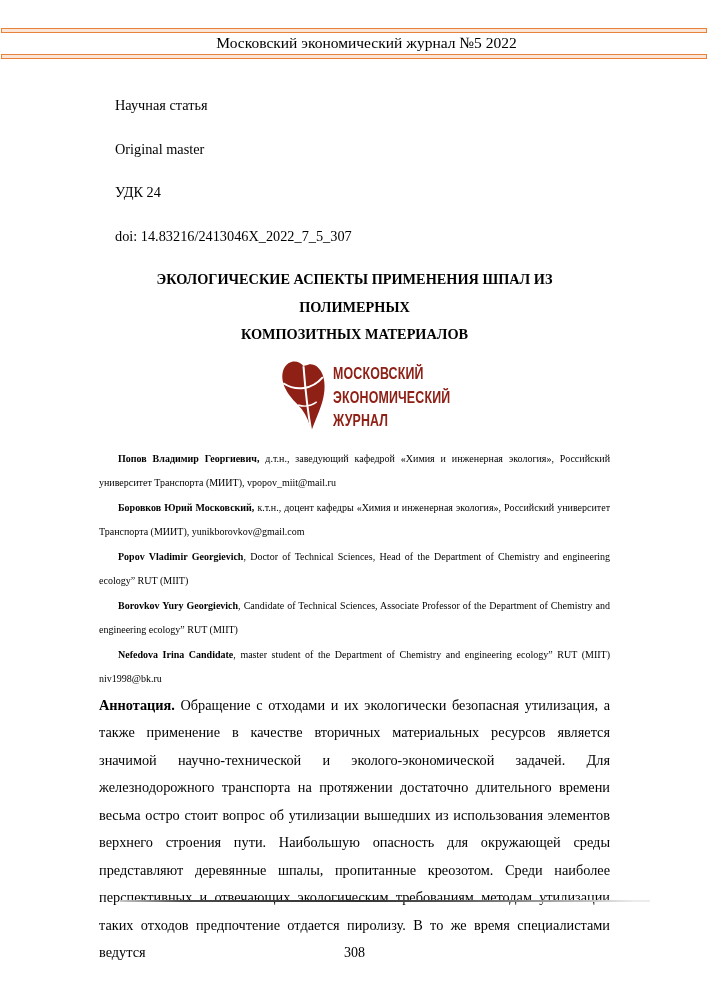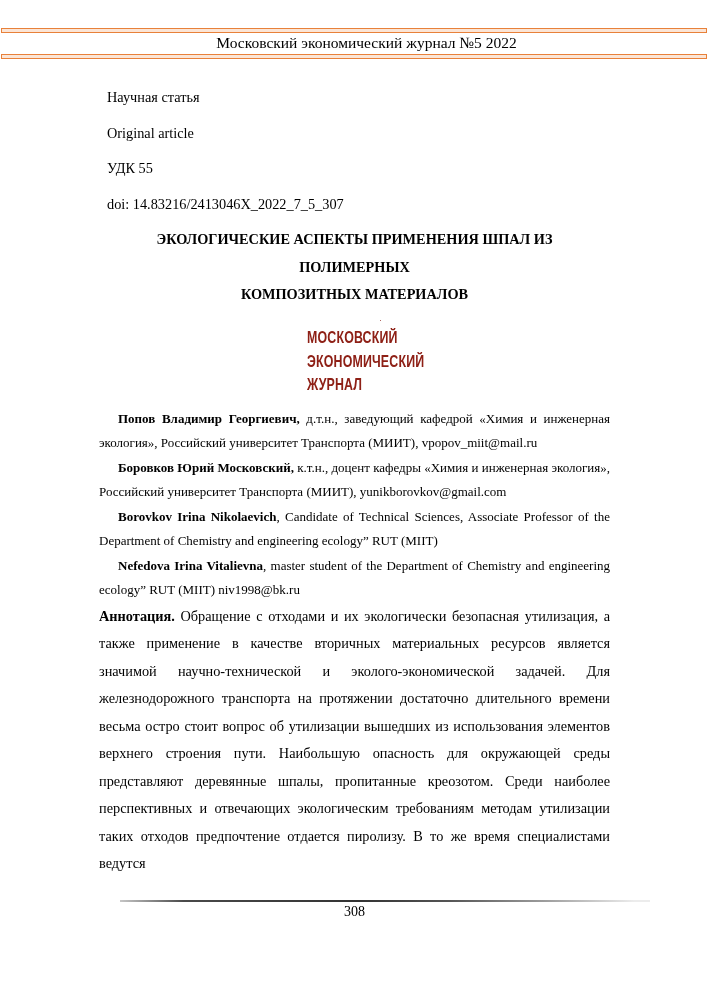--- a/index.html
+++ b/index.html
@@ -17,64 +17,64 @@
   }
   .hdr-rule.top    { top:28px; }
   .hdr-rule.bottom { top:54px; }
   .journal-title {
     position:absolute; top:33px; left:12px; width:100%;
     text-align:center; font-size:15.5px; line-height:19px;
   }
 
   
   .content { position:absolute; left:99px; width:511px; top:76px; }
-  .meta  { margin:8px; font-size:14.3px; line-height:27.5px; }
+  .meta  { margin:16px; font-size:14.3px; line-height:27.5px; }
   .title {
     margin:4px; font-size:14.3px; line-height:27.5px; font-weight:bold;
     text-align:center; white-space:pre-line;
   }
 
   
   .logo-fig { margin:11px 0 11px; height:76px; display:flex; justify-content:center; }
-  .logo-wrap { display:flex; align-items:center; gap:7px; transform:translateX(26px);flex-direction:column; }
+  .logo-wrap { display:flex; align-items:center; gap:7px; transform:translateX(26px); }
   .logo-mark { display:block; }
   .logo-text {
     font-family:"Liberation Sans", sans-serif; font-weight:700;
     font-size:15.5px; line-height:22.5px; letter-spacing:.2px;
     color:#8e2016; transform:scaleX(.8) scaleY(1.05); transform-origin:left center;
     white-space:nowrap;
   }
 
   
-  .author   { margin:0; font-size:13px; line-height:24.5px; text-align:justify; text-indent:19px; }
+  .author   { margin:0; font-size:10px; line-height:24.5px; text-align:justify; text-indent:19px; }
   .abstract { margin:0; font-size:14.3px; line-height:27.5px; text-align:justify; }
 
   
   .footer-rule {
     position:absolute; top:900px; left:120px; width:530px; height:2px;
     background:linear-gradient(to right,#c6c6c6,#4a4a4a 12%,#333 45%,#555 62%,#9c9c9c 80%,#ececec 97%);
   }
   .page-number {
-    position:absolute; top:903px; left:0; width:100%;
+    position:absolute; top:944px; left:0; width:100%;
     text-align:center; font-size:14px; line-height:18px;
   }
 </style>
 </head>
 <body>
 
 <div class="page">
 
   <div class="hdr-rule top"></div>
   <div class="journal-title">Московский экономический журнал №5 2022</div>
   <div class="hdr-rule bottom"></div>
 
   <div class="content">
     <p class="meta">Научная статья</p>
-    <p class="meta">Original article</p>
-    <p class="meta">УДК 55</p>
+    <p class="meta">Original master</p>
+    <p class="meta">УДК 24</p>
     <p class="meta">doi: 14.83216/2413046X_2022_7_5_307</p>
 
     <h1 class="title">ЭКОЛОГИЧЕСКИЕ АСПЕКТЫ ПРИМЕНЕНИЯ ШПАЛ ИЗ ПОЛИМЕРНЫХ
 КОМПОЗИТНЫХ МАТЕРИАЛОВ</h1>
 
     <figure class="logo-fig">
       <div class="logo-wrap">
         <svg class="logo-mark" width="45" height="76" viewBox="0 0 58 98" aria-hidden="true">
           <path fill="#8e2016" d="M29 8 C25 2 16 0 10 4 C2 9 0 20 3 30 C6 41 14 50 22 58
                                    C29 65 34 74 37 84 L39 92
@@ -87,22 +87,23 @@
         <div class="logo-text">
           <div>МОСКОВСКИЙ</div>
           <div>ЭКОНОМИЧЕСКИЙ</div>
           <div>ЖУРНАЛ</div>
         </div>
       </div>
     </figure>
 
     <p class="author"><b>Попов Владимир Георгиевич,</b><span> д.т.н., заведующий кафедрой «Химия и инженерная экология», Российский университет Транспорта (МИИТ), vpopov_miit@mail.ru</span></p>
     <p class="author"><b>Боровков Юрий Московский,</b><span> к.т.н., доцент кафедры «Химия и инженерная экология», Российский университет Транспорта (МИИТ), yunikborovkov@gmail.com</span></p>
-    <p class="author"><b>Borovkov Irina Nikolaevich</b><span>, Candidate of Technical Sciences, Associate Professor of the Department of Chemistry and engineering ecology” RUT (MIIT)</span></p>
-    <p class="author"><b>Nefedova Irina Vitalievna</b><span>, master student of the Department of Chemistry and engineering ecology” RUT (MIIT) niv1998@bk.ru</span></p>
+    <p class="author"><b>Popov Vladimir Georgievich</b><span>, Doctor of Technical Sciences, Head of the Department of Chemistry and engineering ecology” RUT (MIIT)</span></p>
+    <p class="author"><b>Borovkov Yury Georgievich</b><span>, Candidate of Technical Sciences, Associate Professor of the Department of Chemistry and engineering ecology” RUT (MIIT)</span></p>
+    <p class="author"><b>Nefedova Irina Candidate</b><span>, master student of the Department of Chemistry and engineering ecology” RUT (MIIT) niv1998@bk.ru</span></p>
 
     <p class="abstract"><b>Аннотация.</b><span> Обращение с отходами и их экологически безопасная утилизация, а также применение в качестве вторичных материальных ресурсов является значимой научно-технической и эколого-экономической задачей. Для железнодорожного транспорта на протяжении достаточно длительного времени весьма остро стоит вопрос об утилизации вышедших из использования элементов верхнего строения пути. Наибольшую опасность для окружающей среды представляют деревянные шпалы, пропитанные креозотом. Среди наиболее перспективных и отвечающих экологическим требованиям методам утилизации таких отходов предпочтение отдается пиролизу. В то же время специалистами ведутся</span></p>
   </div>
 
   <div class="footer-rule"></div>
   <div class="page-number">308</div>
 
 </div>
 
 </body></html>

